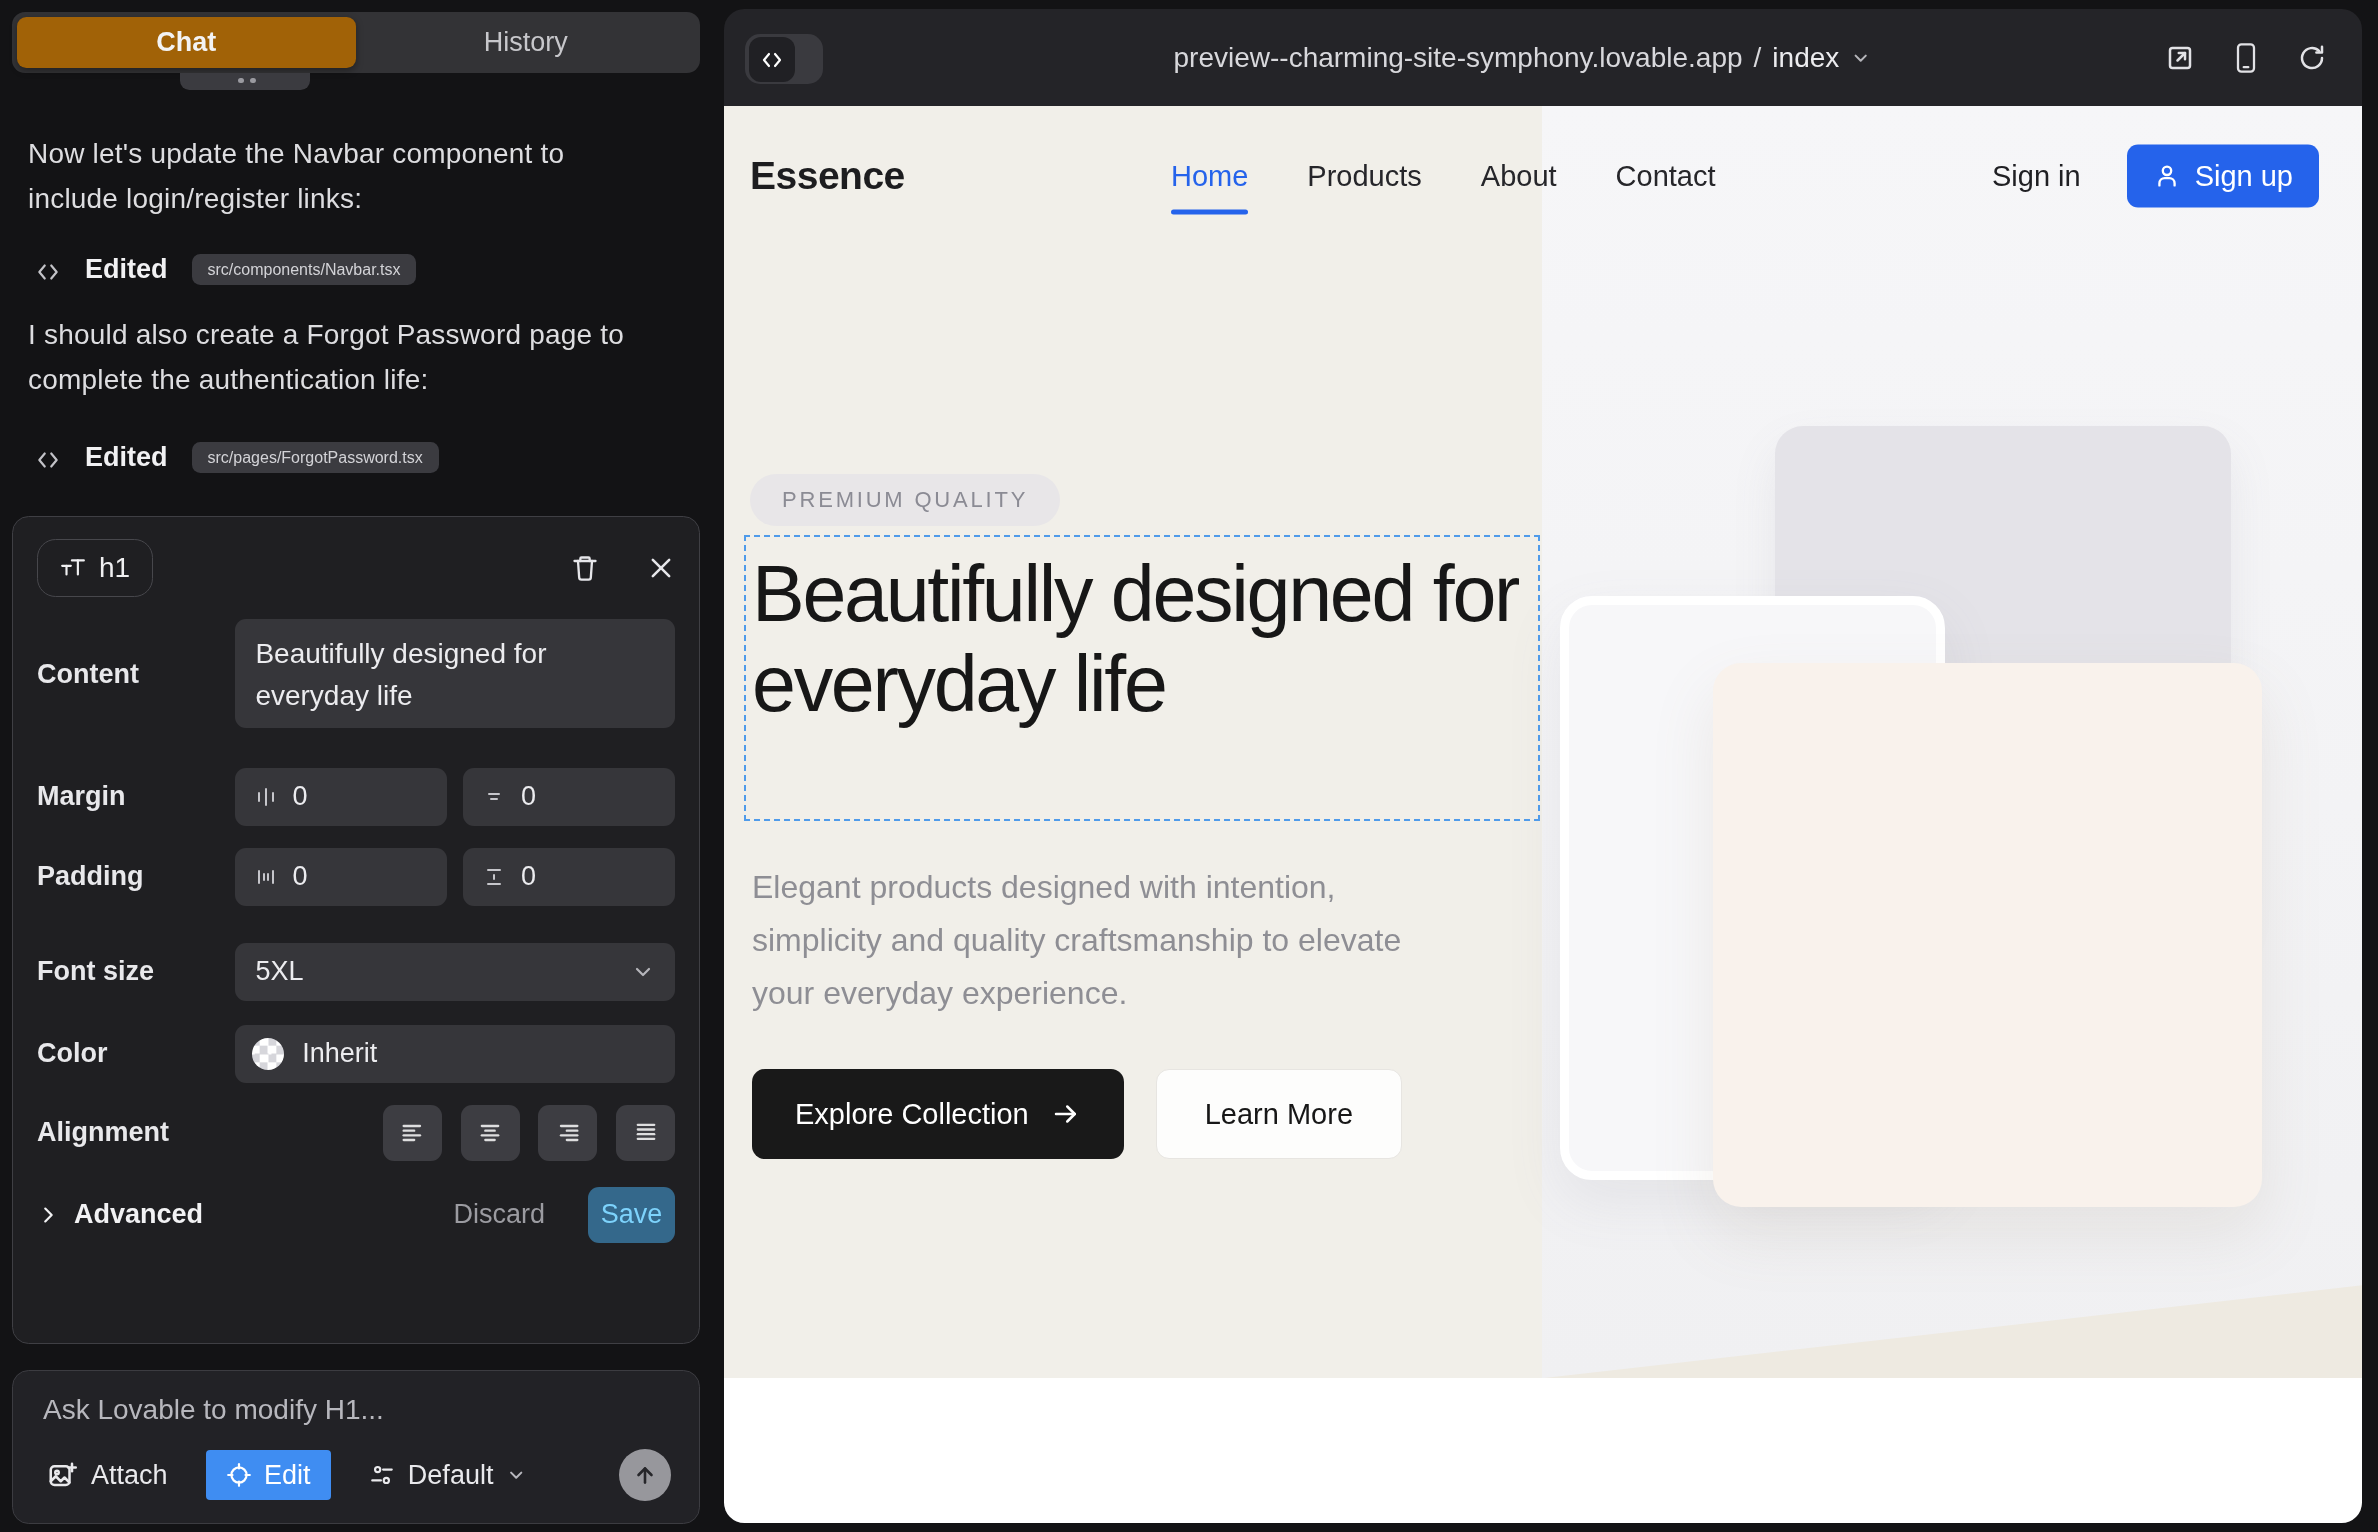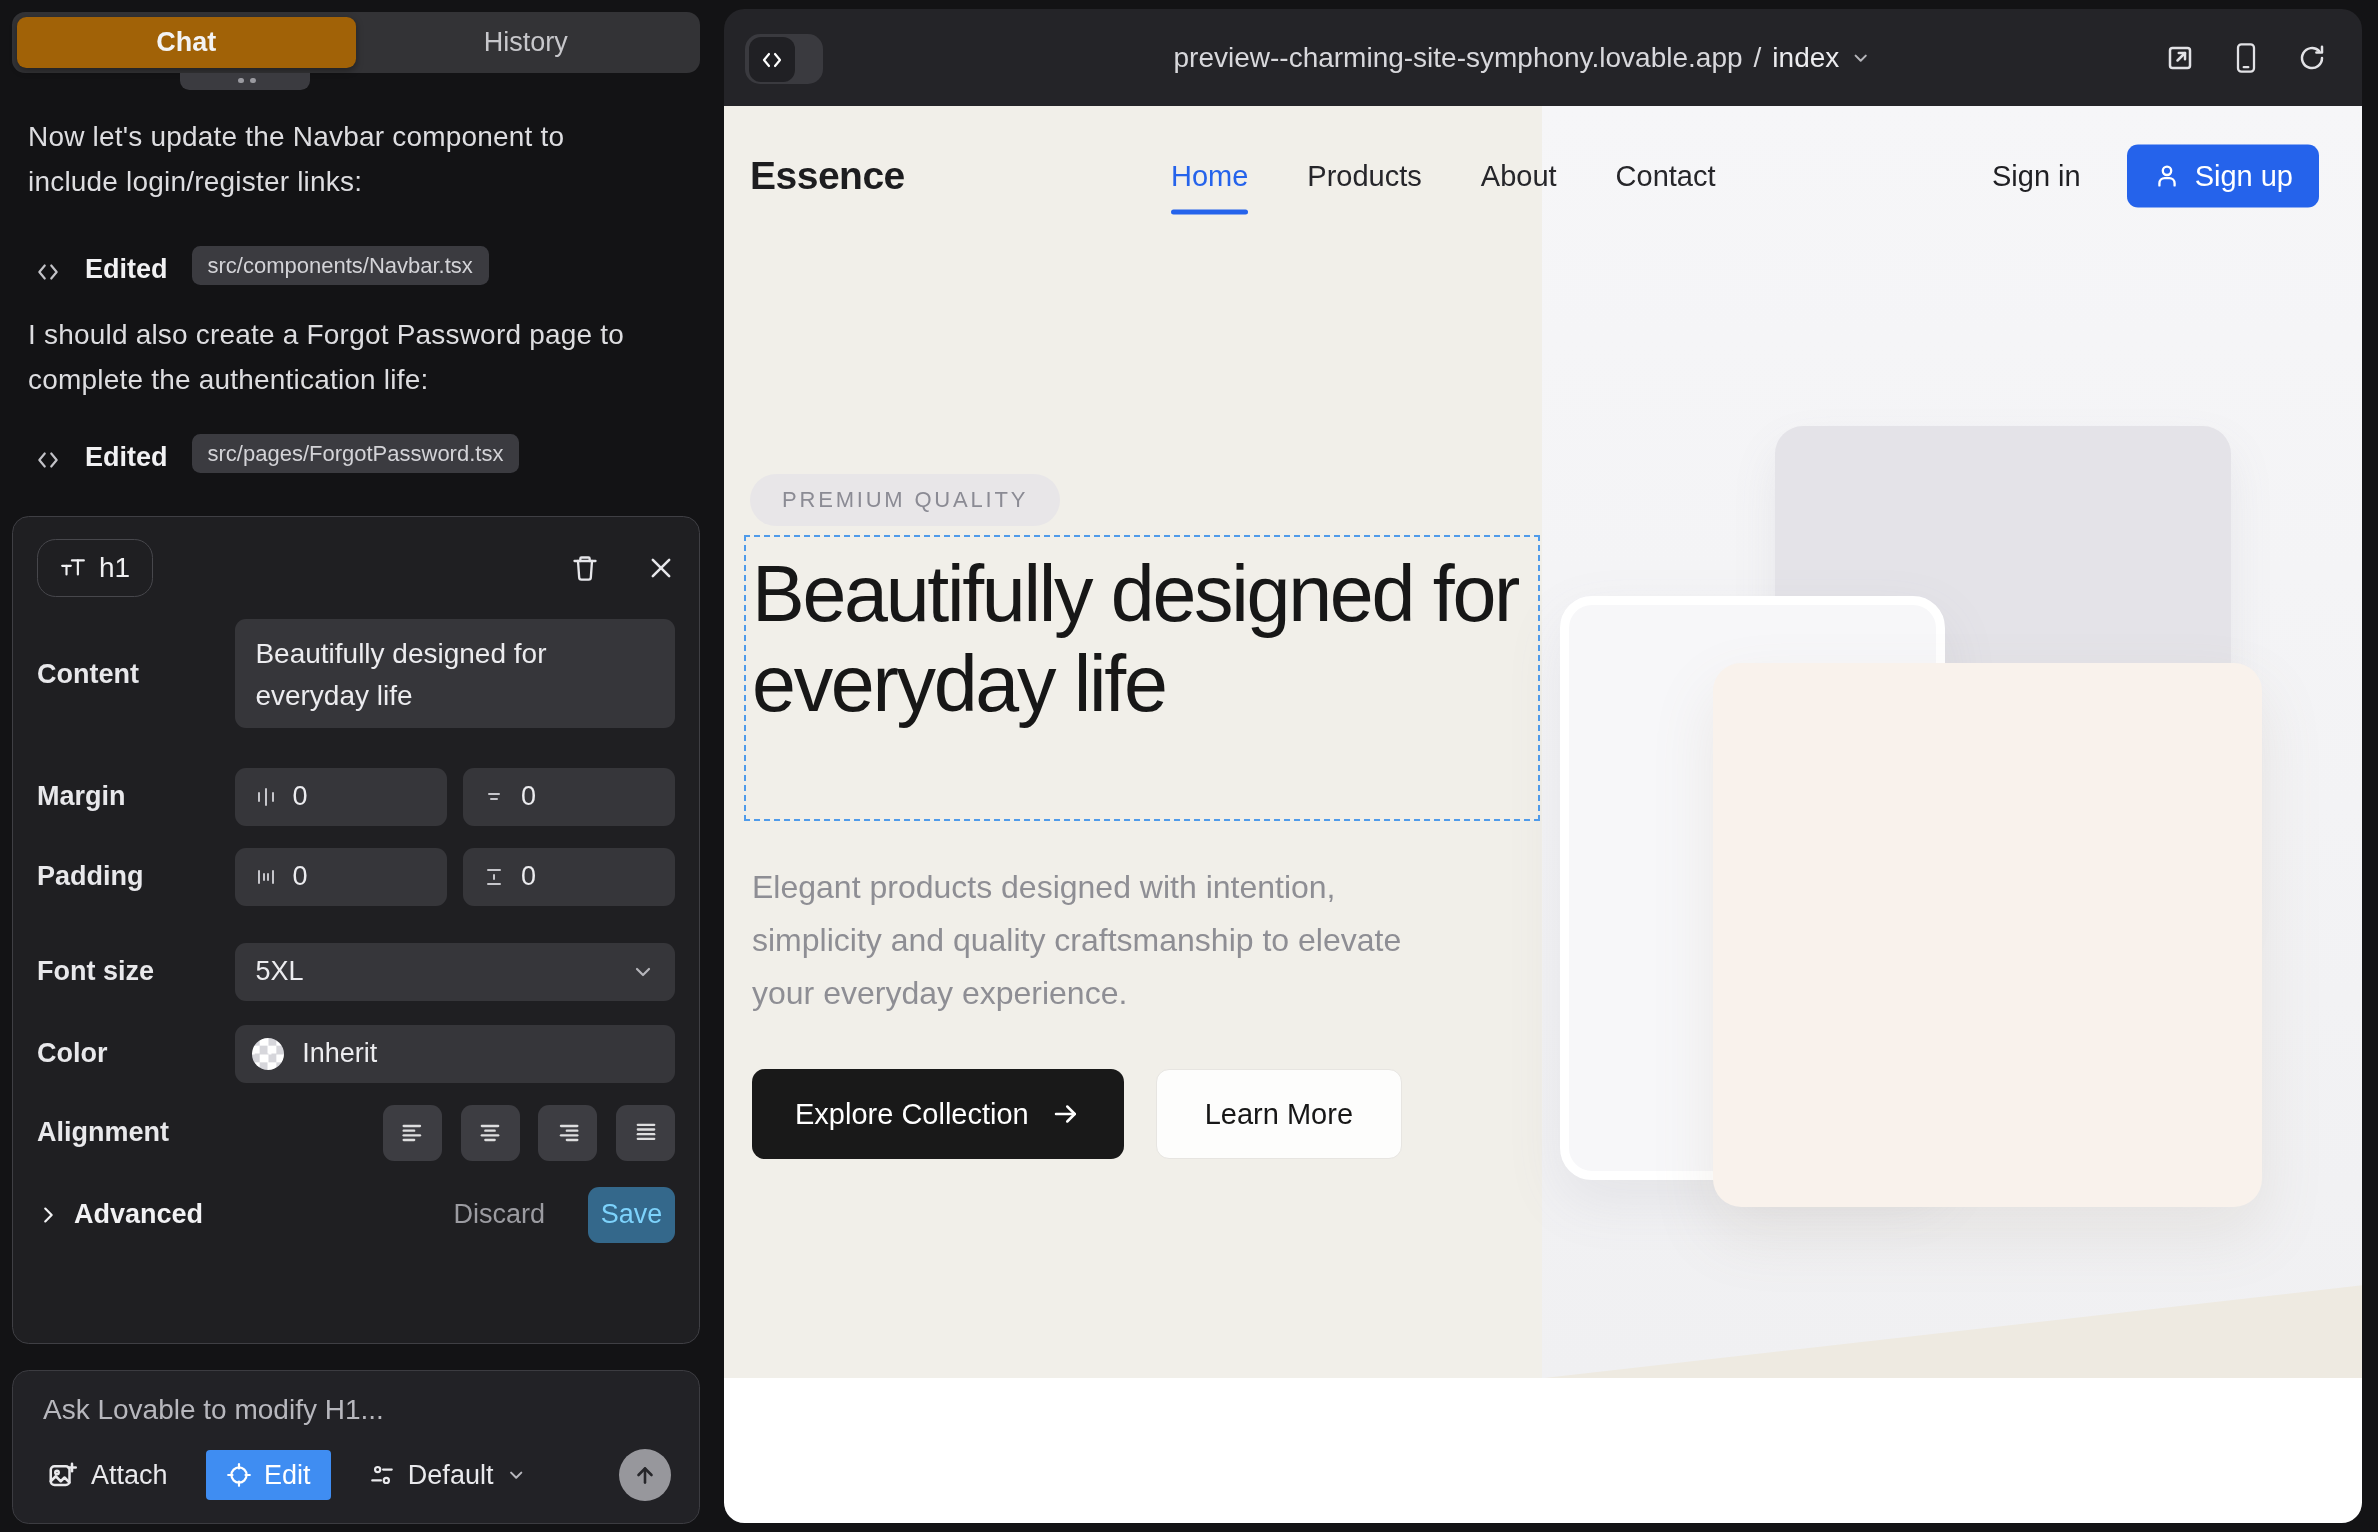--- a/index.html
+++ b/index.html
@@ -10,26 +10,26 @@
   
   .tabs{position:absolute;left:12px;top:12px;width:688px;height:61px;background:#333336;border-radius:13px;
         display:flex;padding:4.6px;box-sizing:border-box}
   .tab{flex:1;display:flex;align-items:center;justify-content:center;font-size:27px;color:#c7c7cb;border-radius:9.3px;cursor:default}
   .tab.active{background:#a16207;color:#f3f3f4;box-shadow:0 2.8px 7.4px rgba(0,0,0,.35);font-weight:700}
   .chip-cut{position:absolute;left:180px;top:73px;width:130px;height:16.7px;background:#3b3b40;border-radius:0 0 9.3px 9.3px}
   .chip-cut i{position:absolute;top:4.6px;width:5.6px;height:5.6px;border-radius:50%;background:#9a9aa0}
   .chip-cut i:first-child{left:58px}.chip-cut i:last-child{left:70px}
 
   .msg{position:absolute;left:28px;width:612px;font-size:28px;line-height:45px;color:#dddde0;letter-spacing:0.2px}
-  .msg1{top:114px}.msg2{top:312px}
+  .msg1{top:131px}.msg2{top:312px}
   .edited{position:absolute;left:35px;display:flex;align-items:flex-end;gap:24px;height:46px}
   .edited1{top:239px}.edited2{top:427px}
   .code-ic{color:#c3c3c8}
   .edited-label{font-size:27px;font-weight:700;color:#f1f1f3}
-  .file-chip{background:#3b3b40;border-radius:8.3px;padding:6.5px 16px;font-size:22px;color:#d3d3d7;white-space:nowrap}
+  .file-chip{background:#3b3b40;border-radius:8.3px;padding:6.5px 16px;font-size:16px;color:#d3d3d7;white-space:nowrap}
 
   
   .editor-panel{position:absolute;left:12px;top:516px;width:688px;height:828px;background:#1f1f22;
         border:1.9px solid #3f3f44;border-radius:16.7px;box-sizing:border-box;padding:20.4px 24px}
   .ed-head{display:flex;align-items:center;height:61px}
   .tag-pill{display:flex;align-items:center;gap:13px;padding:0 22px;height:58px;border:1.9px solid #47474c;
         border-radius:18.6px;color:#f0f0f2;box-sizing:border-box}
   .tag-pill .tag{font-size:28px;font-weight:500}
   .ed-head .sp{flex:1}
   .icon-btn{color:#e6e6ea;background:none;border:none;padding:0;cursor:default}

